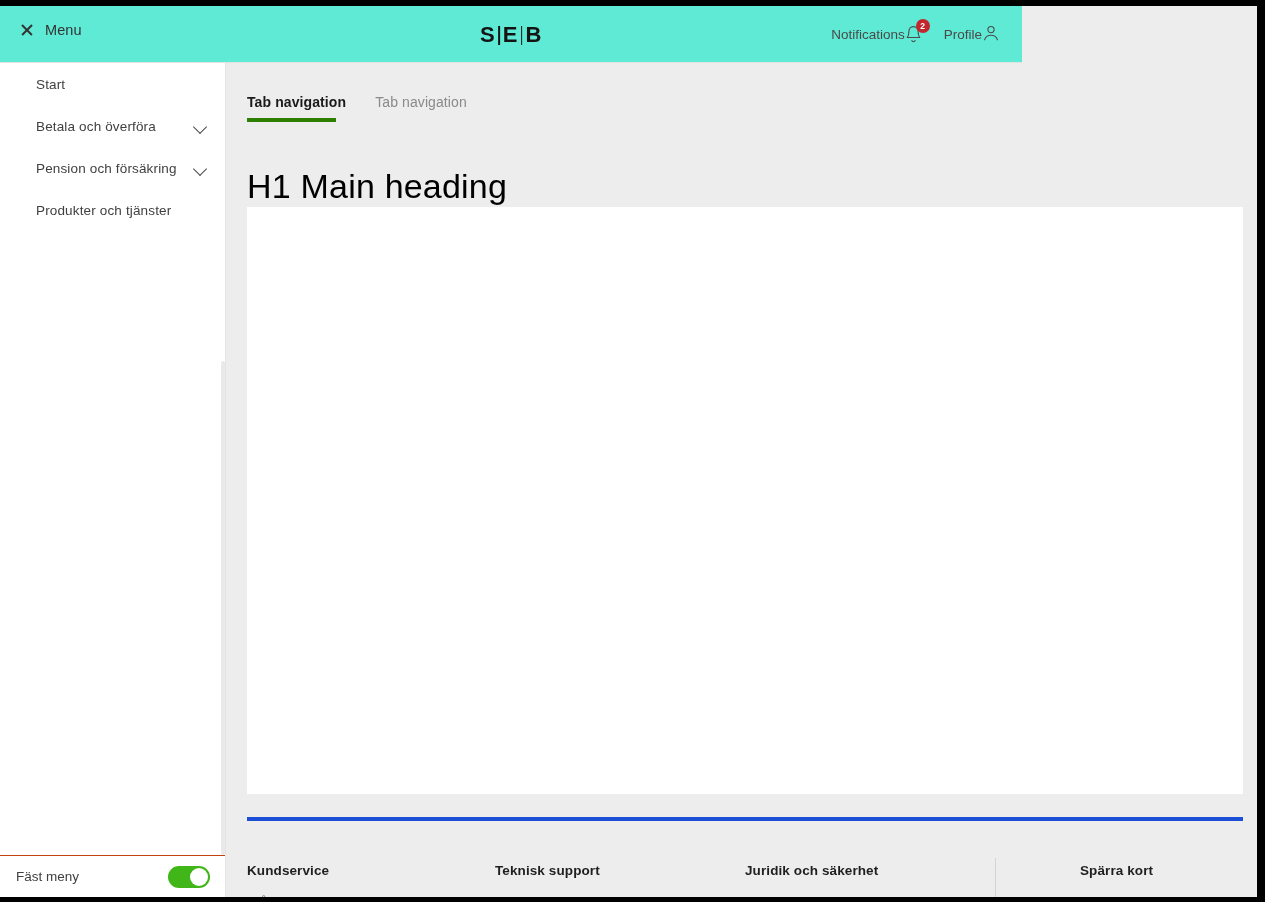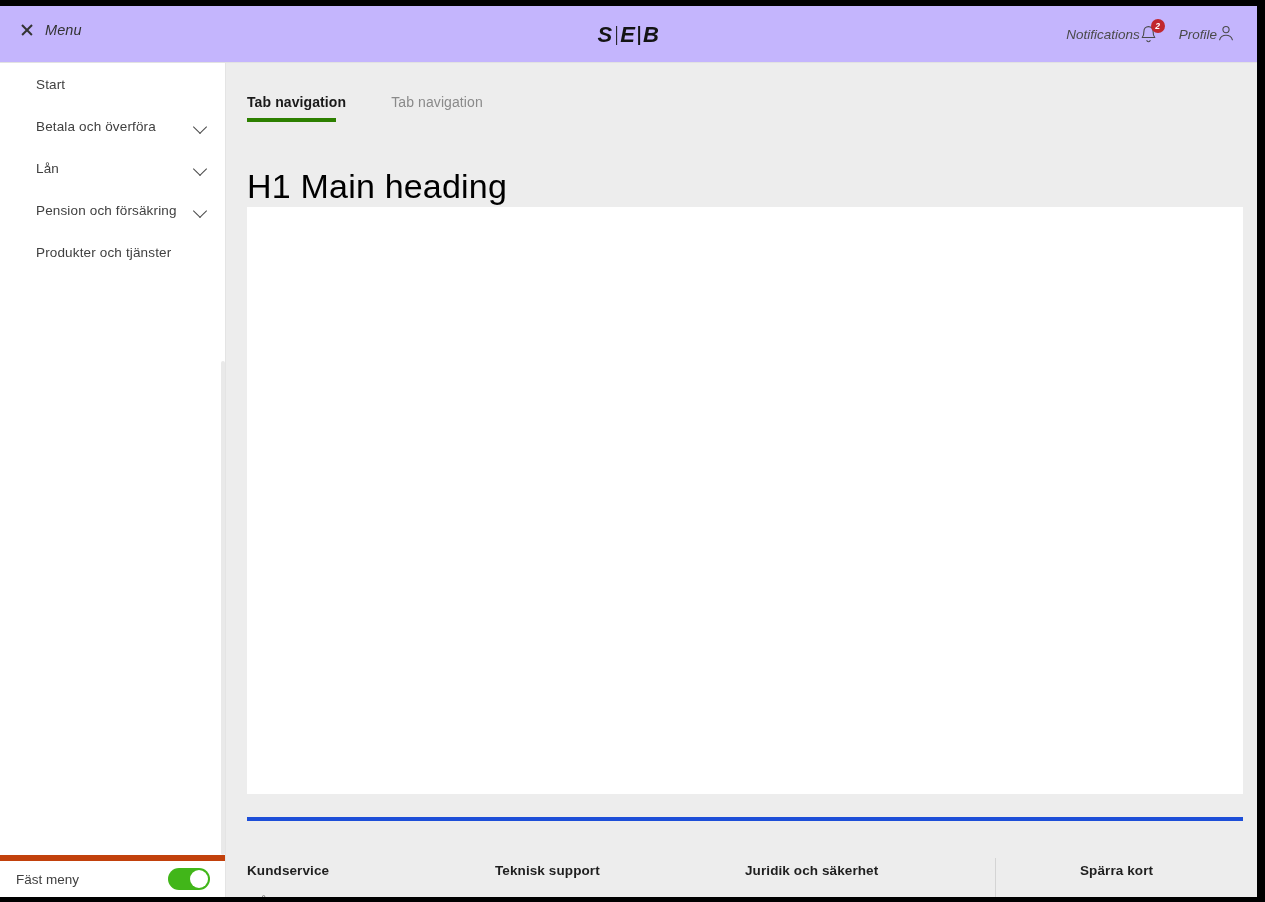--- a/index.html
+++ b/index.html
@@ -25,25 +25,24 @@
     width: 1257px;
     height: 891px;
     background: #ededed;
     overflow: hidden;
   }
 
   
   #header {
     position: absolute;
     left: 0; top: 0;
-    width: 1257px;
+    width: 1022px;
     height: 57px;
-    background: #c4b5fd;
+    background: #5eead4;
     border-bottom: 1px solid #e2e2e2;
-    font-style: italic;
   }
 
   .menu-toggle {
     position: absolute;
     left: 20px; top: 16px;
     display: flex;
     align-items: center;
     gap: 11px;
     cursor: pointer;
     user-select: none;
@@ -174,21 +173,21 @@
     background: #e9e9e9;
     border-radius: 2px;
     cursor: pointer;
   }
 
   #sidebar-footer {
     position: absolute;
     left: 0; bottom: 0;
     width: 225px;
     height: 42px;
-    border-top: 6px solid #c2410c;
+    border-top: 1px solid #c2410c;
     display: flex;
     align-items: center;
     justify-content: space-between;
     padding: 0 15px 0 16px;
     background: #ffffff;
   }
   #sidebar-footer .pin-label {
     font-size: 13.5px;
     color: #404040;
   }
@@ -216,21 +215,21 @@
     height: 834px;
     background: #ededed;
     overflow: hidden;
   }
 
   #tabs {
     position: absolute;
     left: 21px; top: 31px;
     display: flex;
     align-items: flex-end;
-    gap: 16px;
+    gap: 0;
   }
   .tab {
     position: relative;
     padding: 0 15px 12px 0;
     margin-right: 14px;
     font-size: 14px;
     color: #8a8a8a;
     cursor: pointer;
     letter-spacing: .1px;
   }
@@ -361,24 +360,20 @@
         <span class="nav-label">Start</span>
       </div>
 
 
       <div class="nav-item">
         <span class="nav-label">Betala och överföra</span>
         <span class="chev"></span>
       </div>
 
 
-      <div class="nav-item">
-        <span class="nav-label">Lån</span>
-        <span class="chev"></span>
-      </div>
 
       <div class="nav-item">
         <span class="nav-label">Pension och försäkring</span>
         <span class="chev"></span>
       </div>
 
       <div class="nav-item">
         <span class="nav-label">Produkter och tjänster</span>
       </div>
 

